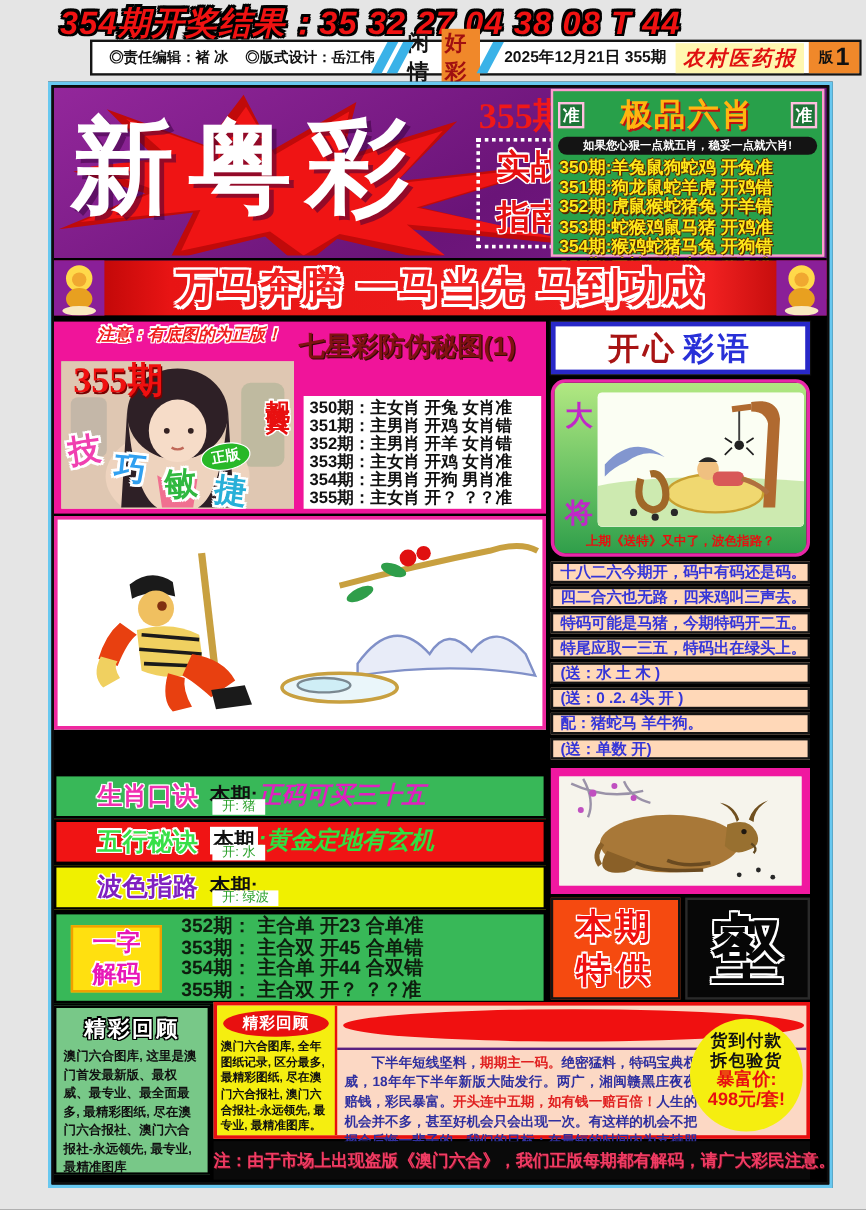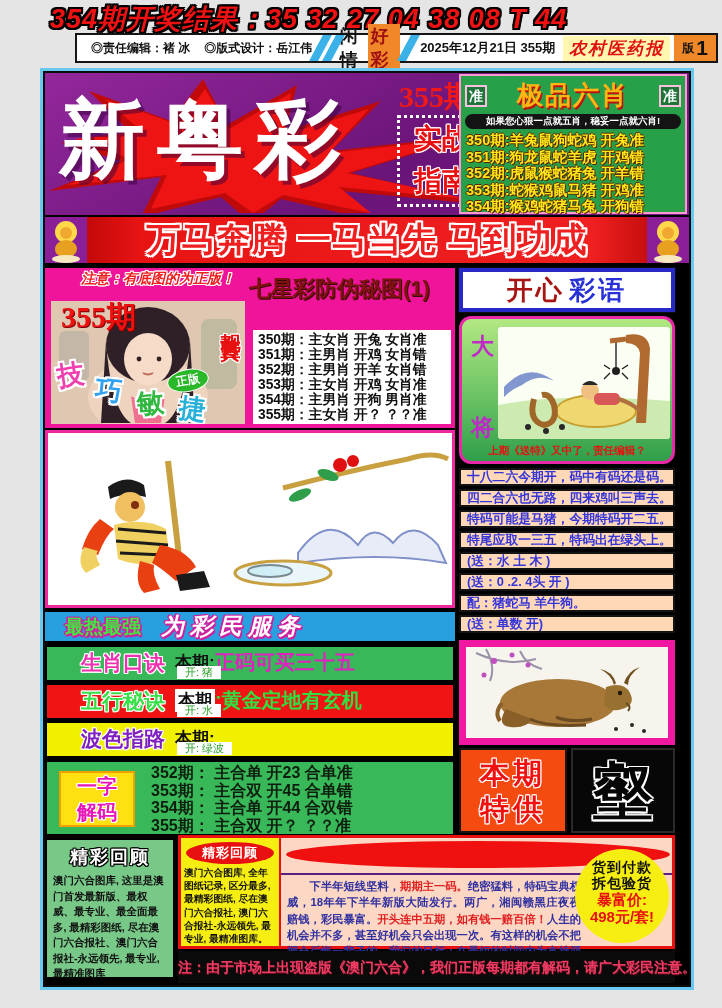--- a/index.html
+++ b/index.html
@@ -97,21 +97,21 @@
     border-top:2px solid #000; border-bottom:2px solid #000;
     display:flex; align-items:center; padding-left:20px; gap:20px; }
   .svc1 { font-size:19px; font-weight:900; color:#40e840; }
   .svc2 { font-size:23px; font-weight:900; font-style:italic; color:#fff; letter-spacing:6px; }
 
   
   .tip-row { left:0; width:410px; height:37px; border:2px solid #000;
     display:flex; align-items:flex-start; padding:2px 0 0 34px; white-space:nowrap; }
   .tip-label { font-size:21px; font-weight:900; margin-right:10px; }
   .tip-prefix { font-size:17px; font-weight:900; color:#101010; margin-top:2px; }
-  .tip-text { font-size:20px; font-weight:900; margin-top:0; }
+  .tip-text { font-size:20px; font-weight:900; margin-top:0;font-style:italic; }
   .tip-chip { position:absolute; left:130px; bottom:1px; background:#fff; height:13px;
     line-height:13px; font-size:11px; font-weight:400; color:#28a028; padding:0 8px 0 8px; }
 
   
   .one-word { left:0; top:687px; width:410px; height:76px; background:#38b858; border:2px solid #000; }
   .ow-label { left:12px; top:9px; width:76px; height:56px; background:#ffe010;
     border:2px solid #f0a000; text-align:center; }
   .ow-label div { font-size:20px; font-weight:900; color:#e818b8; line-height:26px; }
   .ow-rows { left:104px; top:2px; }
   .ow-rows div { font-size:16px; font-weight:900; color:#0e1e0e; line-height:17.5px; white-space:nowrap; }
@@ -303,24 +303,20 @@
           <path d="M52 86 Q40 96 34 116 L50 122 Q58 102 66 96 Z" fill="#e84010"></path>
           <path d="M66 92 Q96 84 118 96 L122 126 Q94 136 70 126 Z" fill="#f0d060"></path>
           <path d="M70 96 L118 100 M68 108 L120 112 M72 120 L116 122" stroke="#1a1a1a" stroke-width="3" fill="none"></path>
           <path d="M112 112 Q138 116 148 134 L128 148 Q112 134 104 130 Z" fill="#e84010"></path>
           <path d="M128 142 L156 138 L162 154 L132 158 Z" fill="#1a1a1a"></path>
           <path d="M92 128 Q86 150 96 160 L112 156 Q104 142 106 132 Z" fill="#e84010"></path>
           <path d="M36 114 Q28 130 38 140 L52 132 Q46 122 50 118 Z" fill="#f0d060"></path>
         </svg>
       </div>
 
-      <div class="abs service">
-        <span class="svc1 ol-m">最热最强</span>
-        <span class="svc2 ol-m">为彩民服务</span>
-      </div>
 
       <div class="abs tip-row" style="top:572px;background:#38b858">
         <span class="tip-label ol-w" style="color:#f030b0">生肖口诀</span>
         <span class="tip-prefix">本期:</span>
         <span class="tip-text" style="color:#e020c0">正码可买三十五</span>
         <span class="tip-chip">开: 猪</span>
       </div>
       <div class="abs tip-row" style="top:610px;background:#f01414">
         <span class="tip-label ol-w" style="color:#38e048">五行秘诀</span>
         <span class="tip-prefix" style="background:#fff;padding:0 3px">本期</span>
@@ -395,21 +391,21 @@
             <circle cx="92" cy="64" r="9" fill="#f0c080"></circle>
             <path d="M84 58 Q92 50 100 58 Z" fill="#282828"></path>
             <rect x="96" y="66" width="26" height="12" rx="5" fill="#d85858"></rect>
             <path d="M120 72 Q134 76 142 84" stroke="#b07040" stroke-width="4" fill="none"></path>
             <path d="M36 72 Q30 94 46 98 Q60 96 56 78 Q52 66 44 68" stroke="#a06828" stroke-width="6" fill="none"></path>
             <circle cx="30" cy="100" r="3" fill="#282828"></circle>
               <circle cx="48" cy="104" r="3" fill="#282828"></circle>
               <circle cx="64" cy="100" r="3" fill="#282828"></circle>
           </svg>
         </div>
-        <div class="abs hp-caption">上期《送特》又中了，责任编辑？</div>
+        <div class="abs hp-caption">上期《送特》又中了，波色指路？</div>
       </div>
 
       <div class="abs strip" style="top:395px">十八二六今期开，码中有码还是码。</div>
       <div class="abs strip" style="top:416px">四二合六也无路，四来鸡叫三声去。</div>
       <div class="abs strip" style="top:437px">特码可能是马猪，今期特码开二五。</div>
       <div class="abs strip" style="top:458px">特尾应取一三五，特码出在绿头上。</div>
       <div class="abs strip" style="top:479px">(送：水 土 木 )</div>
       <div class="abs strip" style="top:500px">(送：0 .2. 4头 开 )</div>
       <div class="abs strip" style="top:521px">配：猪蛇马 羊牛狗。</div>
       <div class="abs strip" style="top:542px">(送：单数 开)</div>

